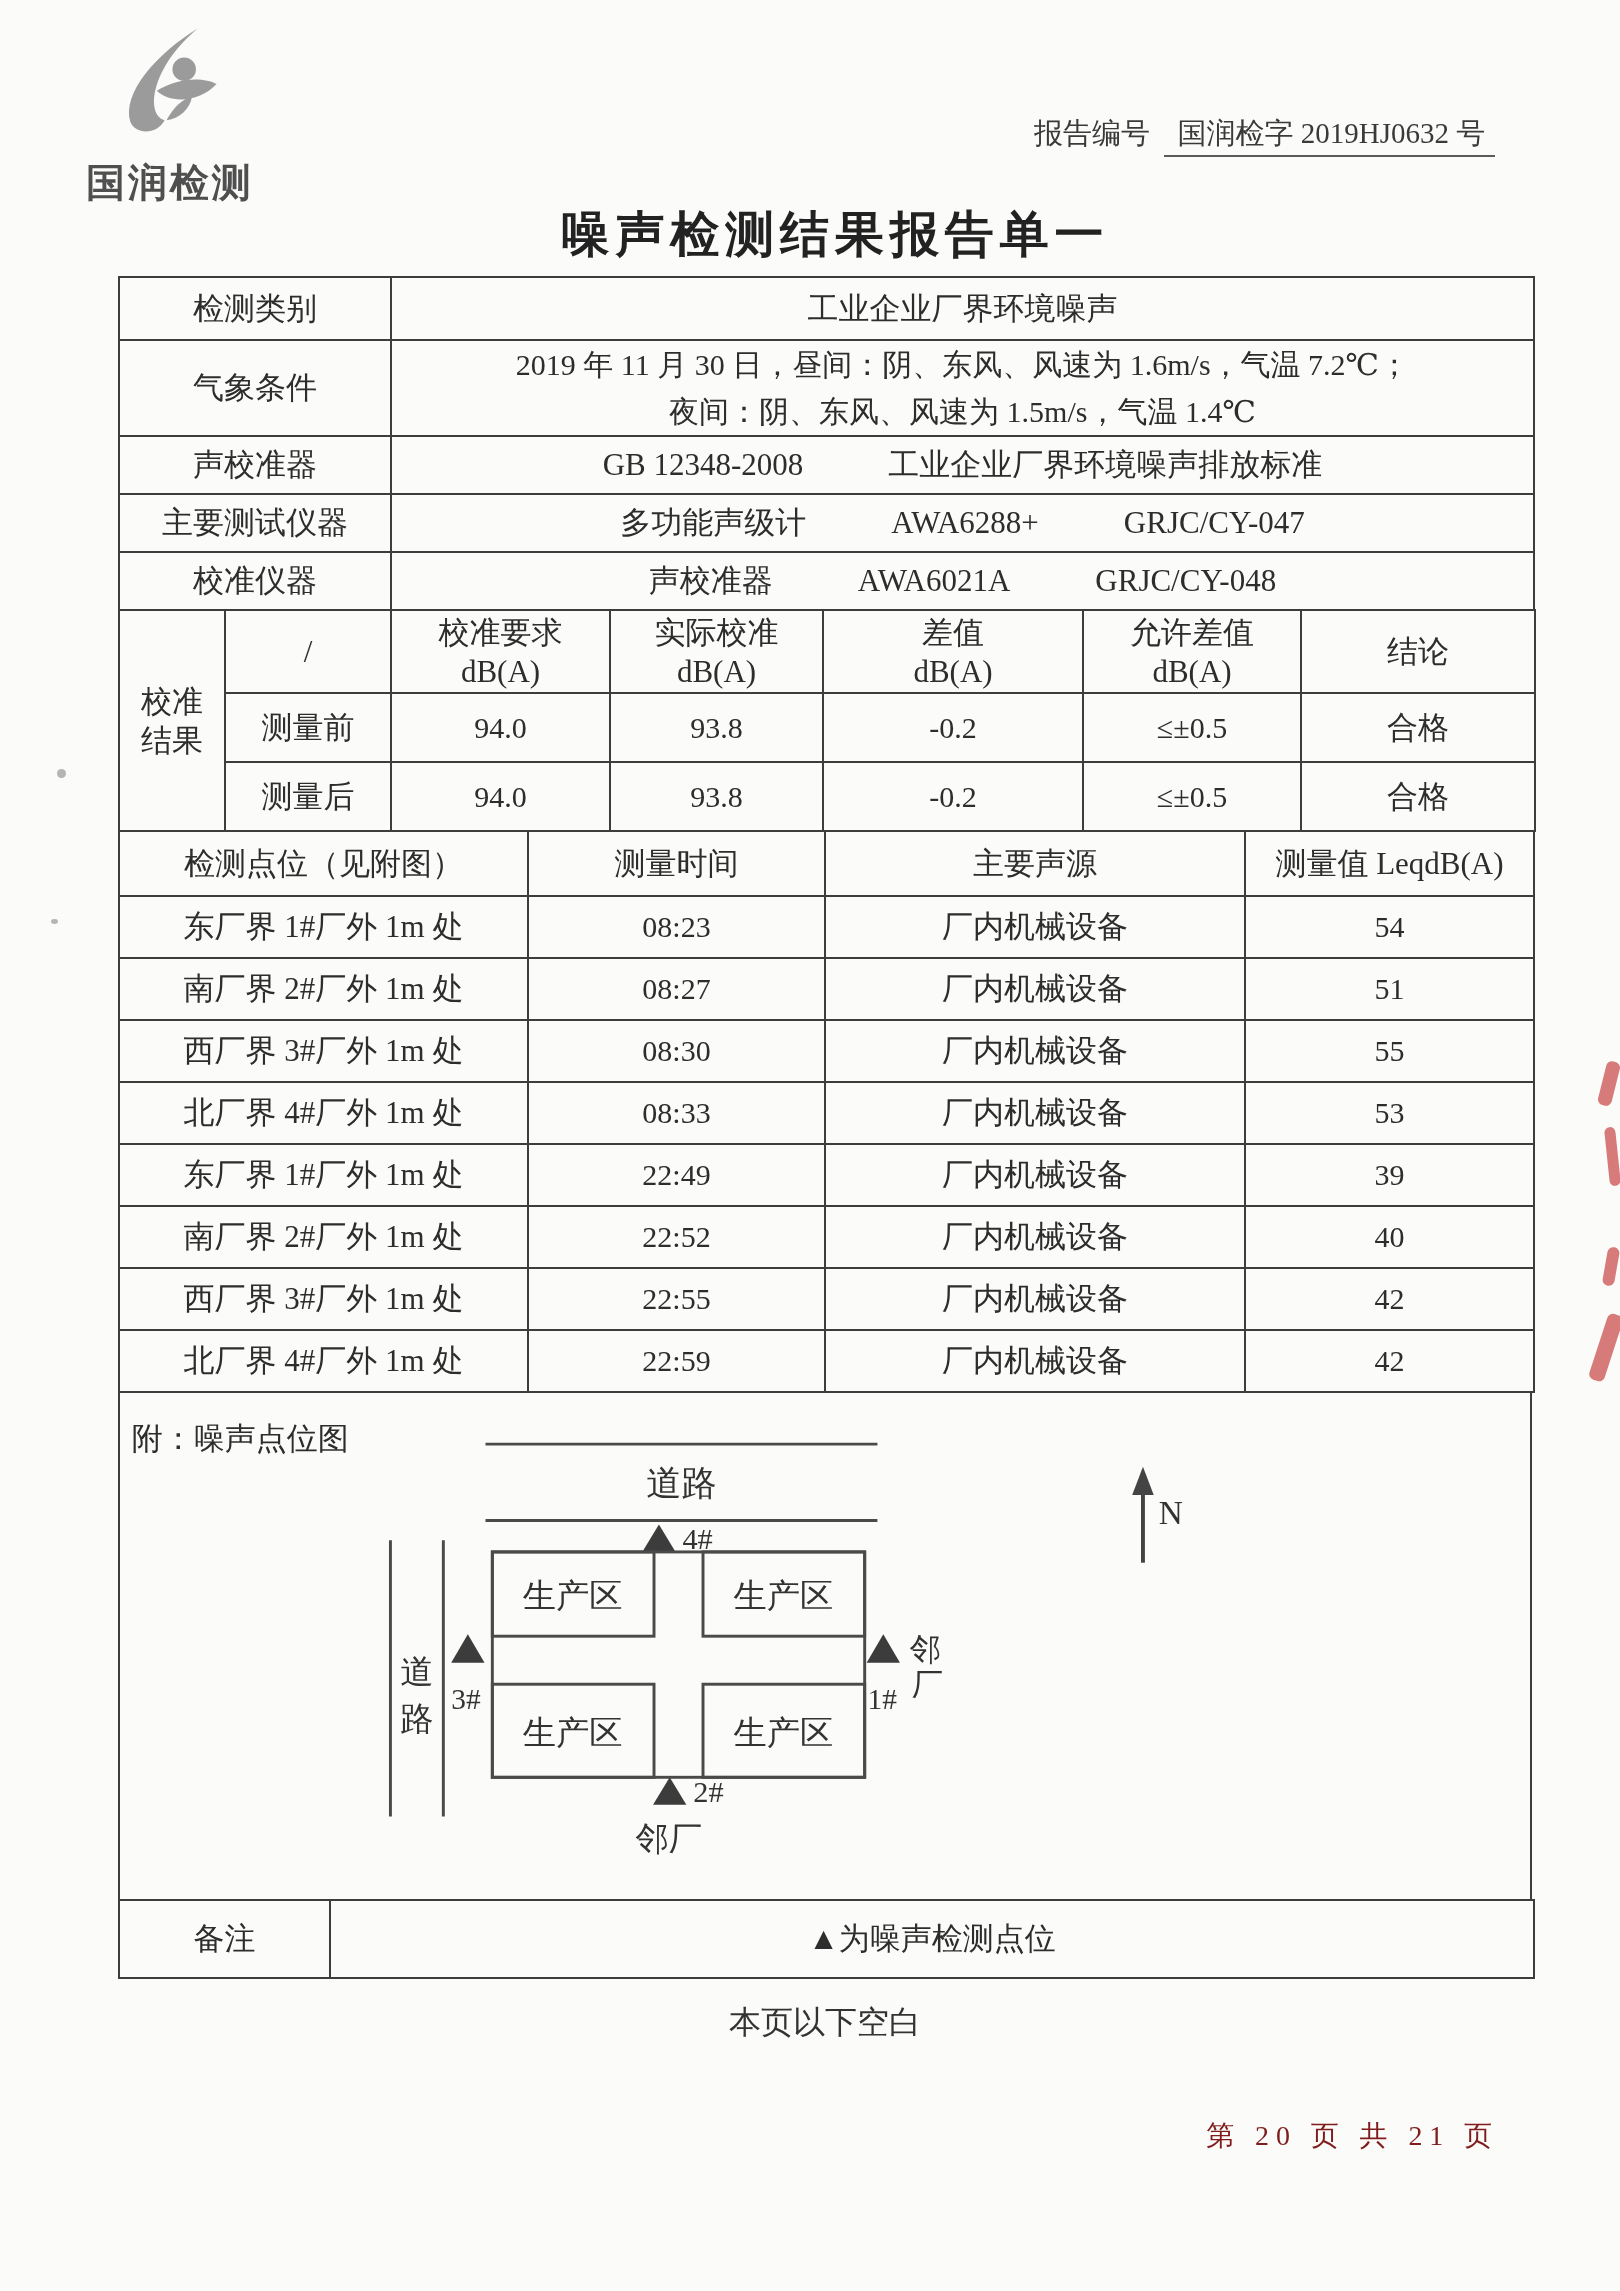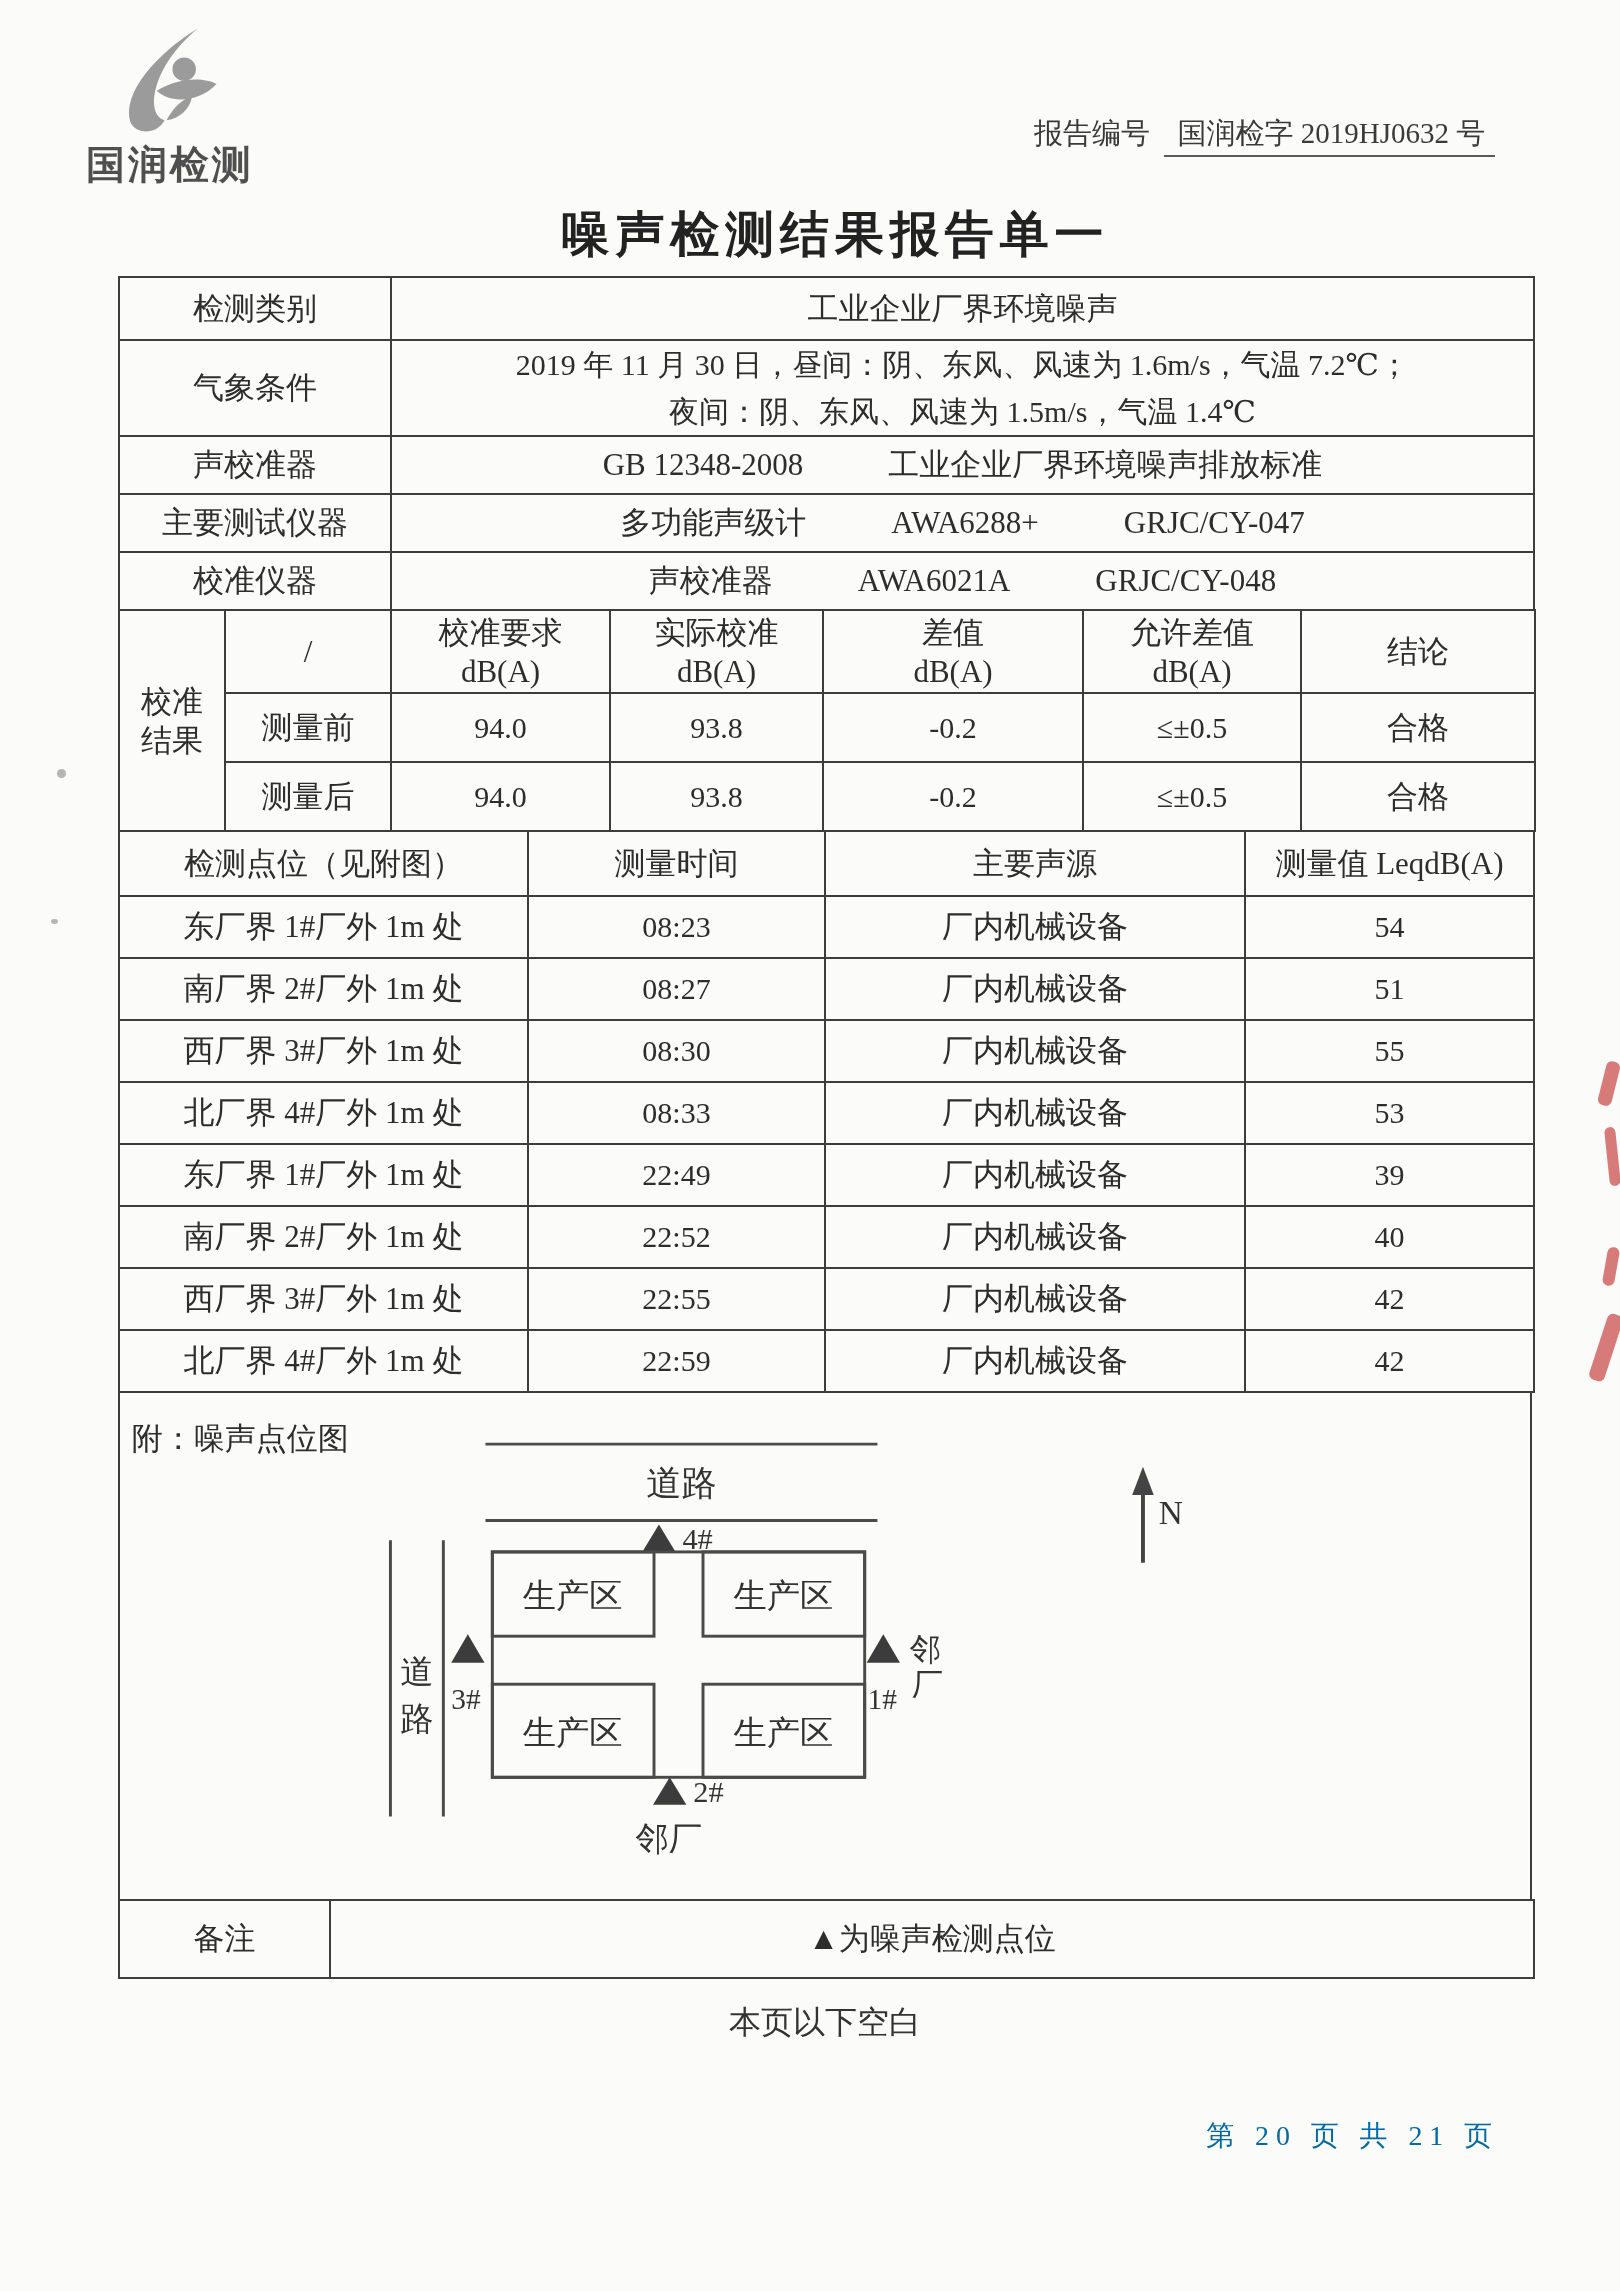--- a/index.html
+++ b/index.html
@@ -14,21 +14,21 @@
     width:1620px;height:2292px;
     margin:0 auto;
     background:#fbfbf9;
     font-family:"Liberation Serif","DejaVu Serif",serif;
     color:var(--text);
     overflow:hidden;
   }
   
   .logo{position:absolute;left:86px;top:25.5px;width:216px;}
   .logo svg{display:block;margin-left:15.7px;}
-  .logo-text{font-size:39px;font-weight:bold;color:#4f4f4f;letter-spacing:2.9px;margin-top:2px;}
+  .logo-text{font-size:39px;font-weight:bold;color:#4f4f4f;letter-spacing:2.9px;margin-top:20px;}
   .report-no{position:absolute;top:114px;right:125px;font-size:29px;color:#3a3a3a;white-space:nowrap;}
   .report-no .val{border-bottom:2px solid #5a5a5a;padding:0 9.8px 5.9px 13.7px;margin-left:13.7px;}
   .doc-title{position:absolute;top:192px;left:118px;width:1414px;text-align:center;
     font-size:49px;font-weight:bold;letter-spacing:5.9px;color:#222;margin:10px;}
   
   .tables{position:absolute;left:118px;top:276px;width:1414px;}
   table{border-collapse:collapse;table-layout:fixed;width:1414px;}
   table + table, .attach-box, .after-attach{margin-top:-2px;}
   td{border:2px solid var(--border);text-align:center;vertical-align:middle;
      font-size:31px;color:var(--text);padding:0 5.9px;overflow:hidden;}
@@ -36,21 +36,21 @@
   .weather-val{line-height:47px;font-size:30px;margin-top:21px;}
   .parts{display:flex;justify-content:center;align-items:center;gap:85px;white-space:nowrap;}
   .num{font-size:30px;}
   
   .attach-box{position:relative;width:1410px;height:506px;border:2px solid var(--border);background:transparent;}
   .attach-label{position:absolute;left:11.8px;top:25px;font-size:31px;color:var(--text);}
   .attach-box svg{position:absolute;left:0;top:0;pointer-events:none;}
   svg text{font-family:"Liberation Serif","DejaVu Serif",serif;fill:#333;}
   
   .blank-note{position:absolute;left:118px;top:2001px;width:1414px;text-align:center;font-size:32px;color:#333;}
-  .page-footer{position:absolute;top:2117px;right:121px;font-size:28px;color:#0369a1;letter-spacing:6.9px;white-space:nowrap;}
+  .page-footer{position:absolute;top:2117px;right:121px;font-size:28px;color:#7f1d1d;letter-spacing:6.9px;white-space:nowrap;}
   
   .speck{position:absolute;background:#8f8f8f;border-radius:50%;opacity:.65;}
   .stamp-frag{position:absolute;background:var(--stamp_red);opacity:.75;border-radius:5.9px;}
 </style>
 </head>
 <body>
 
 <div class="page">
 
   <div class="logo">

